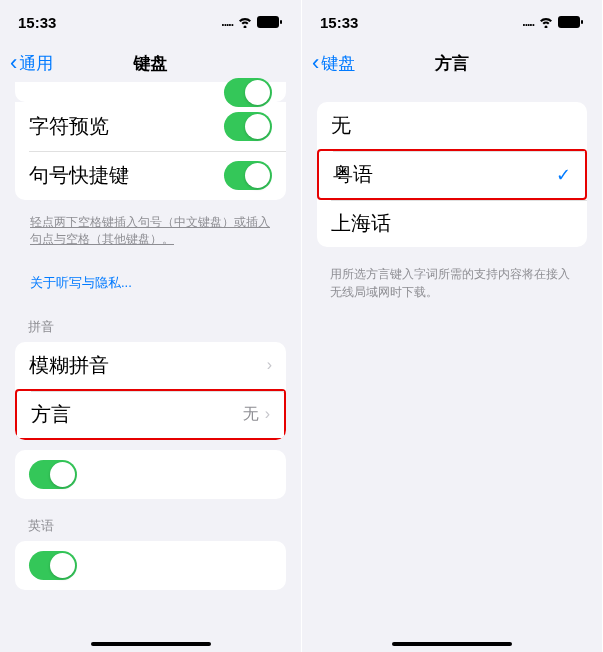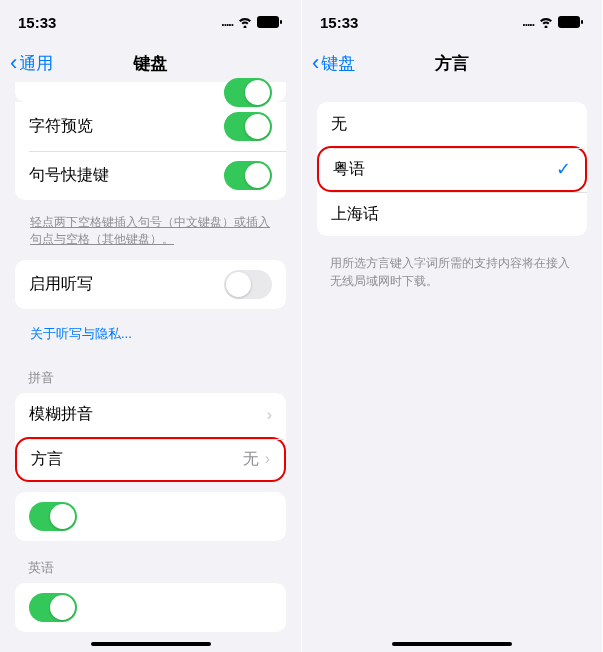--- a/index.html
+++ b/index.html
@@ -11,33 +11,33 @@
     .dots { letter-spacing: -1px; font-size: 12px; }
     .wifi-icon svg, .battery-icon svg { display: block; }
     .nav { height: 38px; display: flex; align-items: center; padding: 0 10px; position: relative; }
     .back { color: #007aff; font-size: 17px; display: flex; align-items: center; gap: 2px; cursor: pointer; }
     .back-chevron { font-size: 22px; line-height: 1; }
     .title { position: absolute; left: 50%; transform: translateX(-50%); font-size: 17px; font-weight: 600; }
     .content { padding-top: 0; }
     .group { background: #fff; margin: 0 15px 10px; border-radius: 10px; overflow: hidden; }
     .row { display: flex; align-items: center; padding: 10px 14px; min-height: 44px; position: relative; }
     .row + .row::before { content: ""; position: absolute; left: 14px; right: 0; top: 0; height: 0.5px; background: #e0e0e0; }
-    .row-label { font-size: 16px; flex: 1; }
+    .row-label { font-size: 20px; flex: 1; }
     .row-value { font-size: 16px; color: #8e8e93; margin-right: 6px; }
     .chevron { color: #c7c7cc; font-size: 16px; }
     .toggle { width: 48px; height: 29px; border-radius: 15px; position: relative; cursor: pointer; }
     .toggle::after { content: ""; position: absolute; width: 25px; height: 25px; border-radius: 50%; background: #fff; top: 2px; box-shadow: 0 1px 3px rgba(0,0,0,0.2); }
     .toggle.on { background: #34c759; }
     .toggle.on::after { right: 2px; }
     .toggle.off { background: #e9e9eb; }
     .toggle.off::after { left: 2px; }
     .footer-text { font-size: 12px; color: #8e8e93; padding: 4px 30px 12px; line-height: 1.4; text-decoration: underline; }
     .link-text { font-size: 13px; color: #007aff; padding: 6px 30px 18px; cursor: pointer; margin-top: 8px; }
     .section-header { font-size: 13px; color: #8e8e93; padding: 8px 28px 6px; }
-    .highlight { border: 2.5px solid #e60000; border-radius: 14px; }
+    .highlight { border: 2.5px solid #e60000; border-radius: 4px; }
     .check { color: #007aff; font-size: 18px; font-weight: 500; }
     .home-indicator { position: absolute; bottom: 6px; left: 50%; transform: translateX(-50%); width: 120px; height: 4px; background: #000; border-radius: 3px; }
     .truncated-top { height: 20px; background: #fff; margin: 0 15px; border-radius: 0 0 10px 10px; display: flex; justify-content: flex-end; align-items: center; padding-right: 14px; }
     .footer-text-b { font-size: 12px; color: #8e8e93; padding: 8px 28px; line-height: 1.5; }
   </style>
 </head>
 <body>
 
 <div class="screen">
   <div class="status-bar">
@@ -73,26 +73,20 @@
         <span class="row-label">字符预览</span>
         <div class="toggle on"></div>
       </div>
       <div class="row">
         <span class="row-label">句号快捷键</span>
         <div class="toggle on"></div>
       </div>
     </div>
     <div class="footer-text">轻点两下空格键插入句号（中文键盘）或插入句点与空格（其他键盘）。</div>
 
-    <div class="group">
-      <div class="row">
-        <span class="row-label">启用听写</span>
-        <div class="toggle off"></div>
-      </div>
-    </div>
     <div class="link-text">关于听写与隐私...</div>
 
     <div class="section-header">拼音</div>
     <div class="group">
       <div class="row">
         <span class="row-label">模糊拼音</span>
         <span class="chevron">›</span>
       </div>
       <div class="row highlight">
         <span class="row-label">方言</span>

